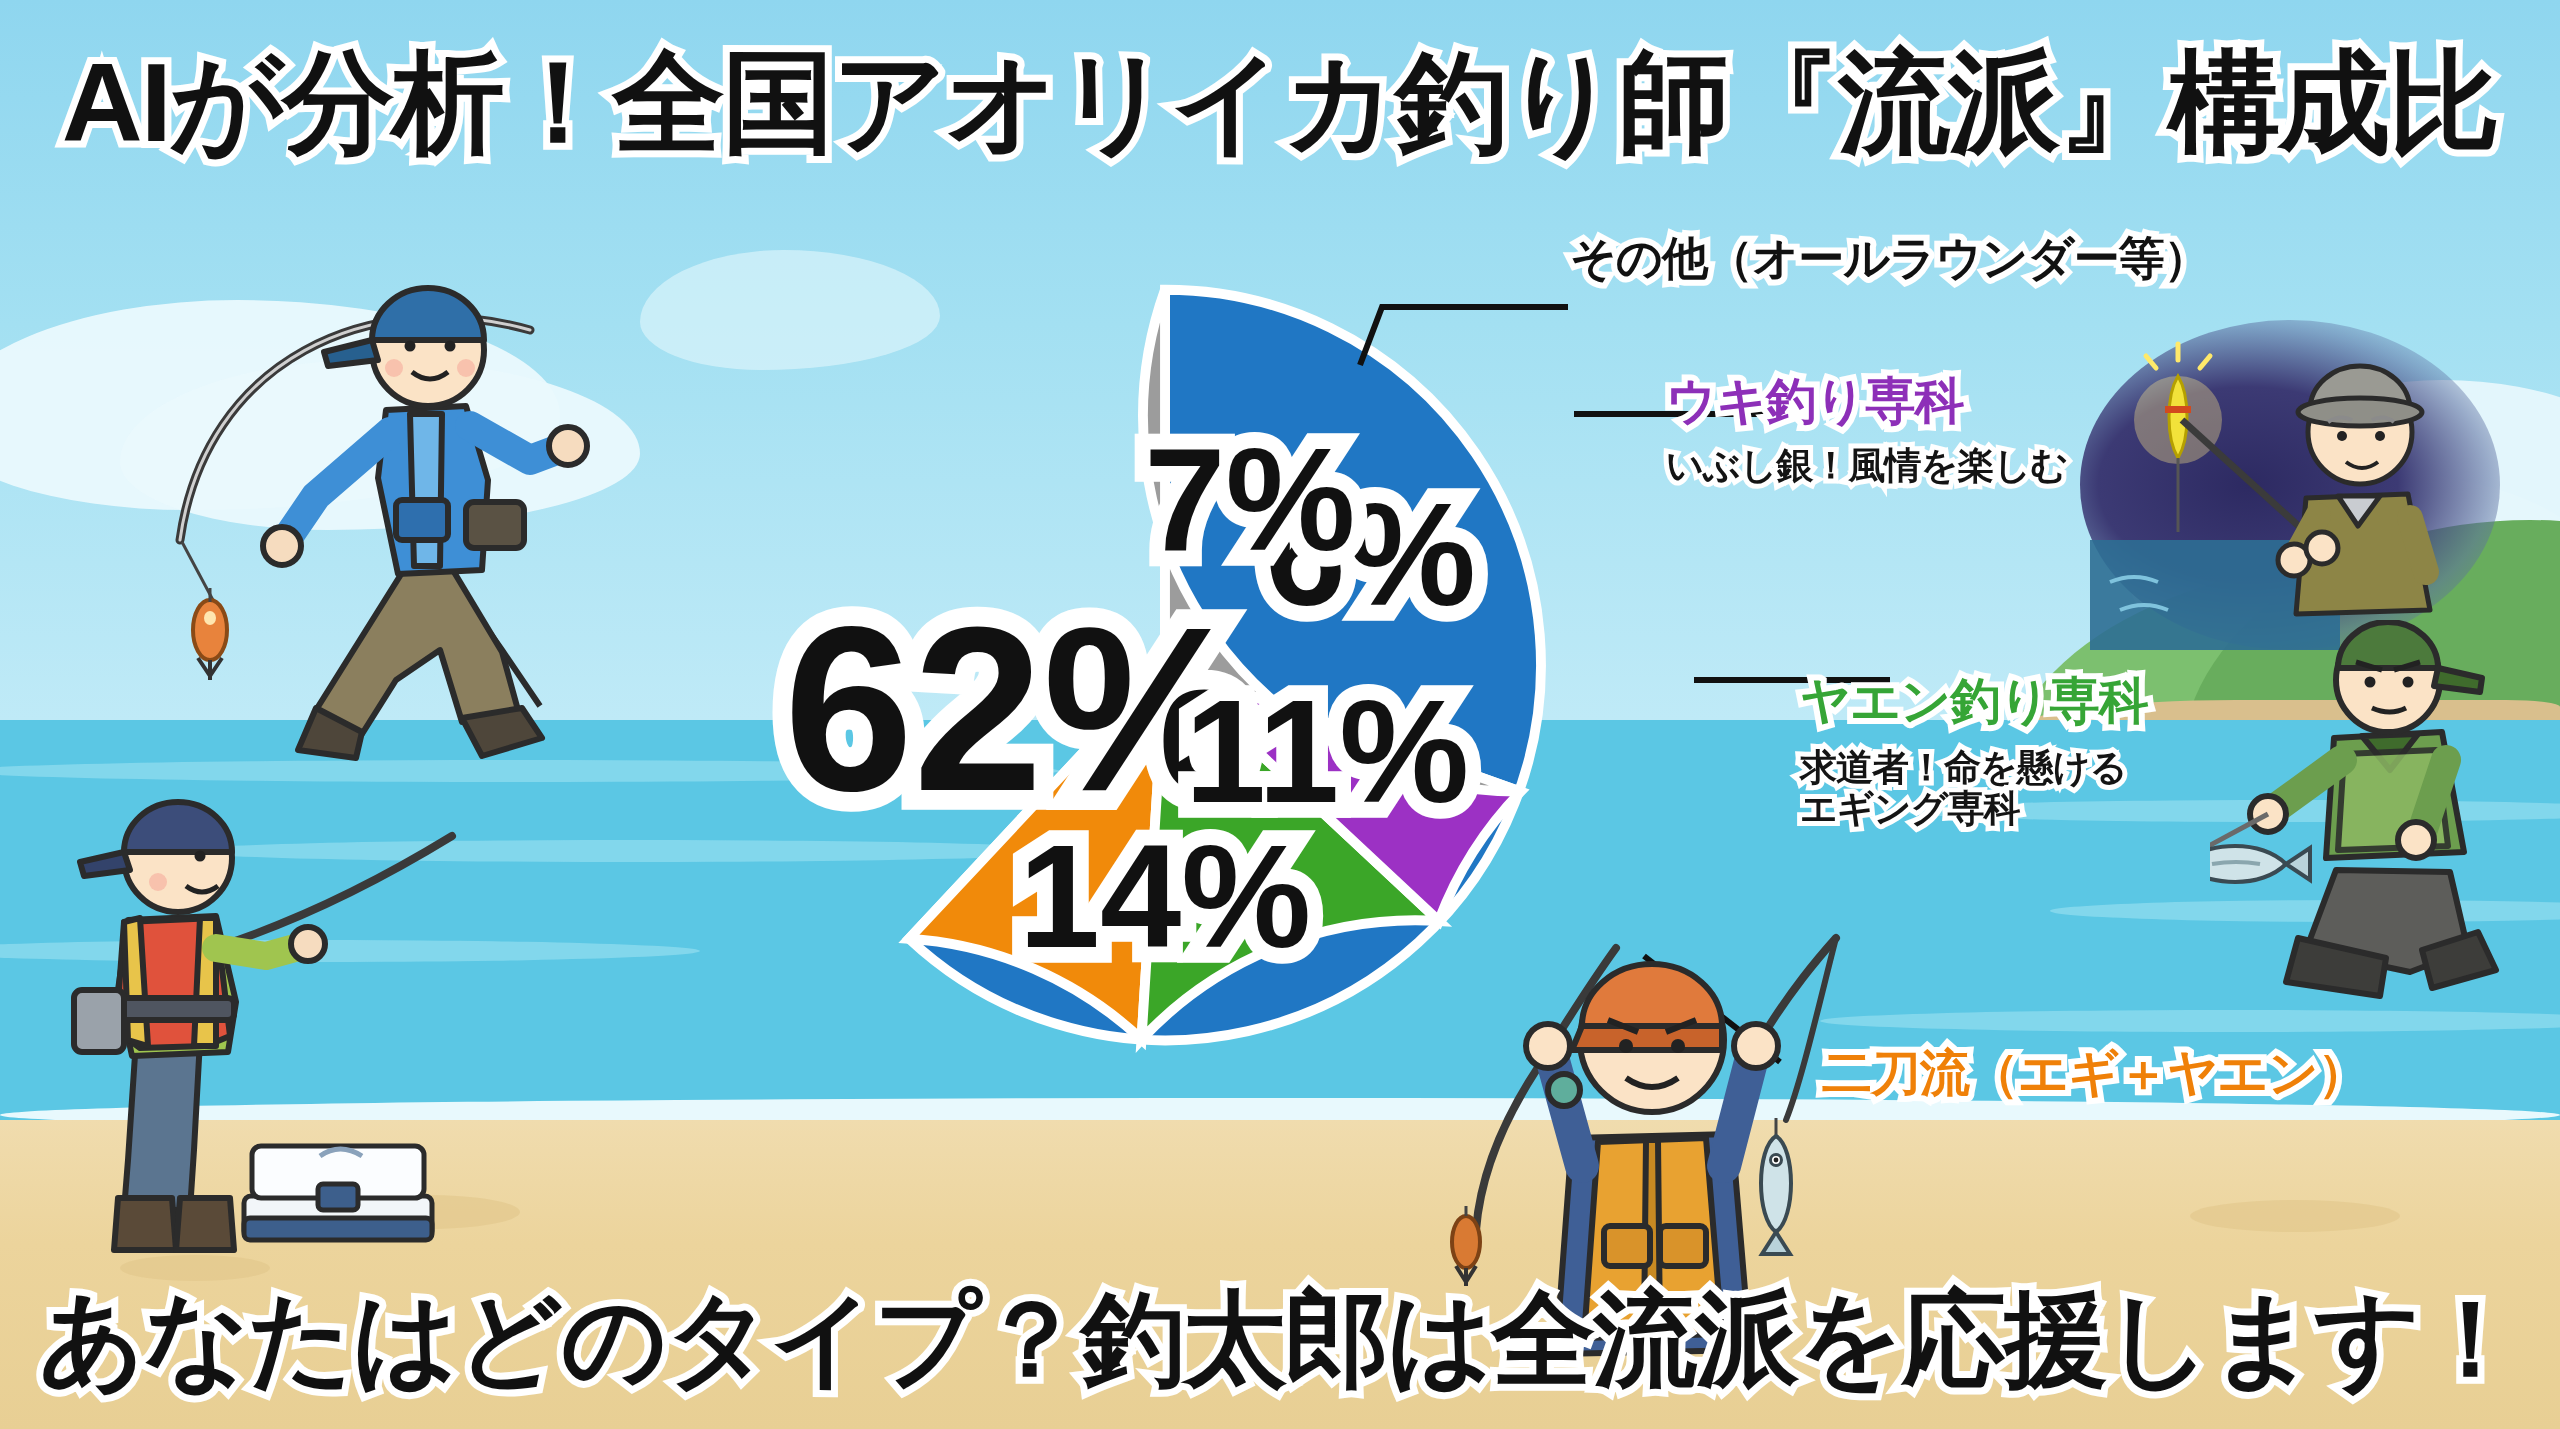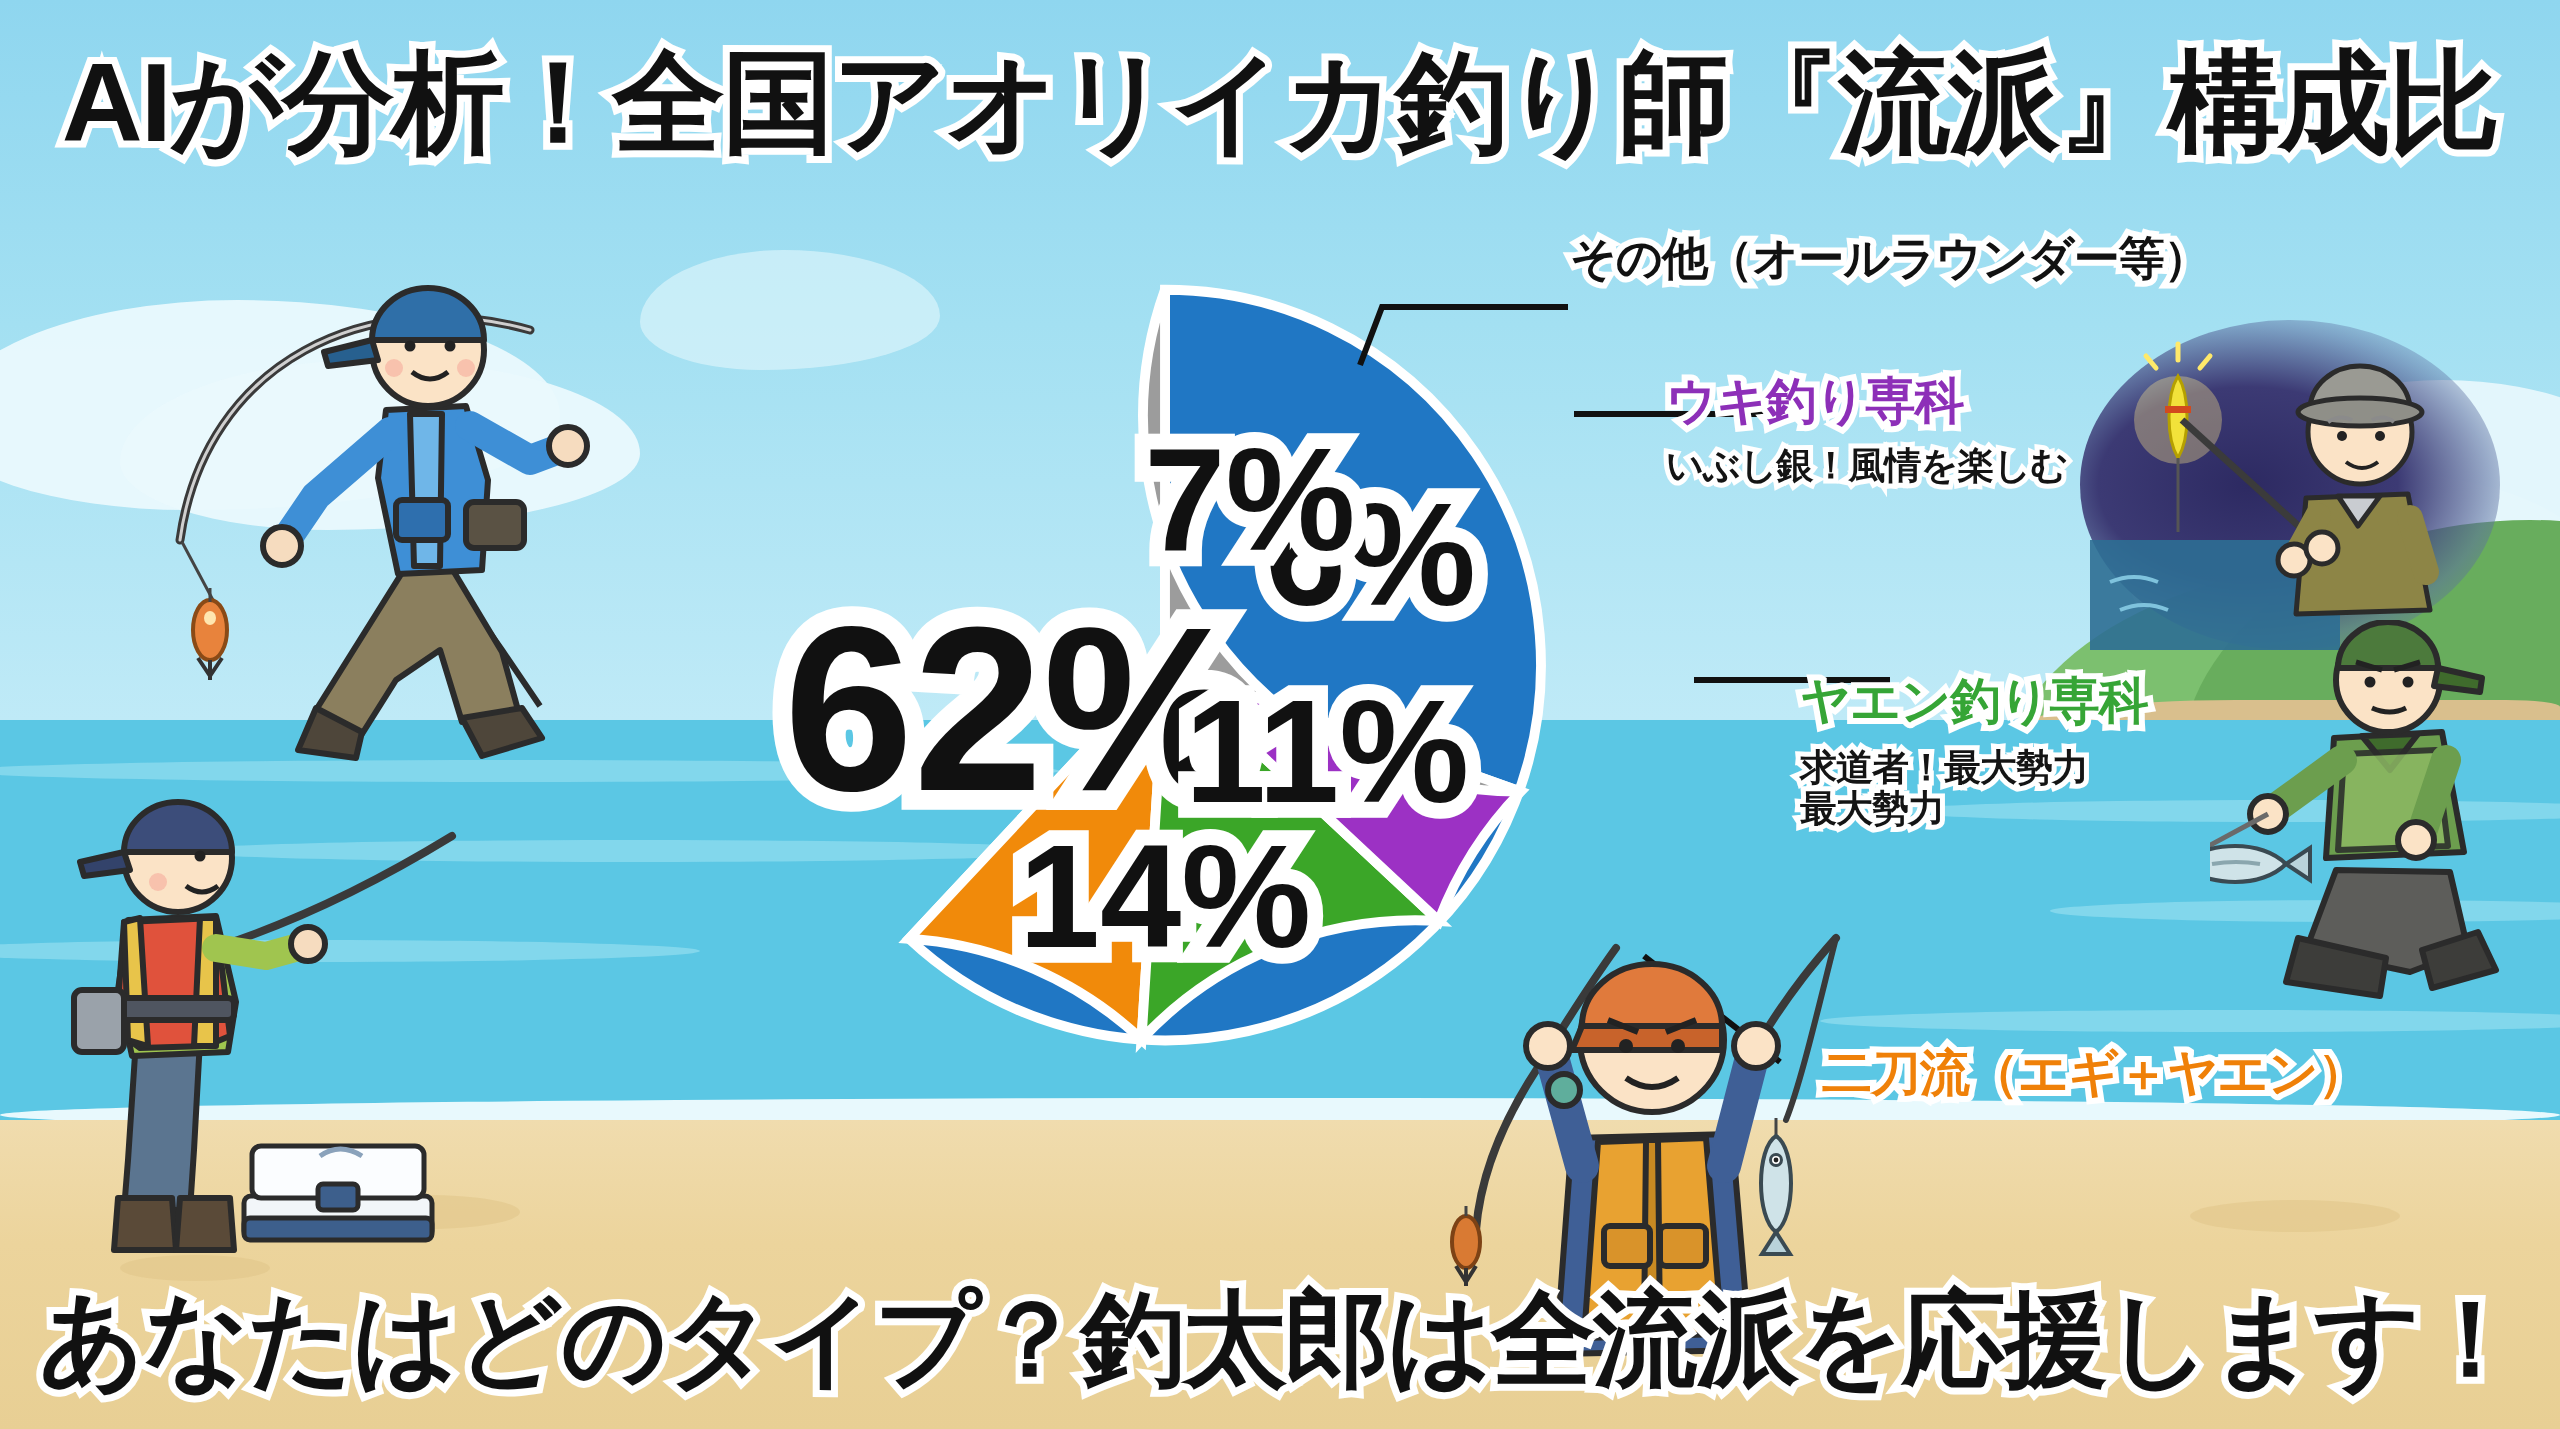--- a/index.html
+++ b/index.html
@@ -160,22 +160,22 @@
     <div class="hd">その他（オールラウンダー等）</div>
   </div>
 
   <div class="callout purple" style="left:1666px;top:368px;">
     <div class="hd">ウキ釣り専科</div>
     <div class="sb" style="margin-top:10px;">いぶし銀！風情を楽しむ</div>
   </div>
 
   <div class="callout green" style="left:1800px;top:668px;">
     <div class="hd">ヤエン釣り専科</div>
-    <div class="sb" style="margin-top:12px;">求道者！最大勢力</div>
-    <div class="sb">最大勢力</div>
+    <div class="sb" style="margin-top:12px;">求道者！命を懸ける</div>
+    <div class="sb">エギング専科</div>
   </div>
 
   <div class="callout orange" style="left:1822px;top:1040px;">
     <div class="hd">二刀流（エギ＋ヤエン）</div>
   </div>
 
 
   <div class="fig" style="left:110px;top:210px;">
     <svg width="640" height="560" viewBox="0 0 640 560">
 

